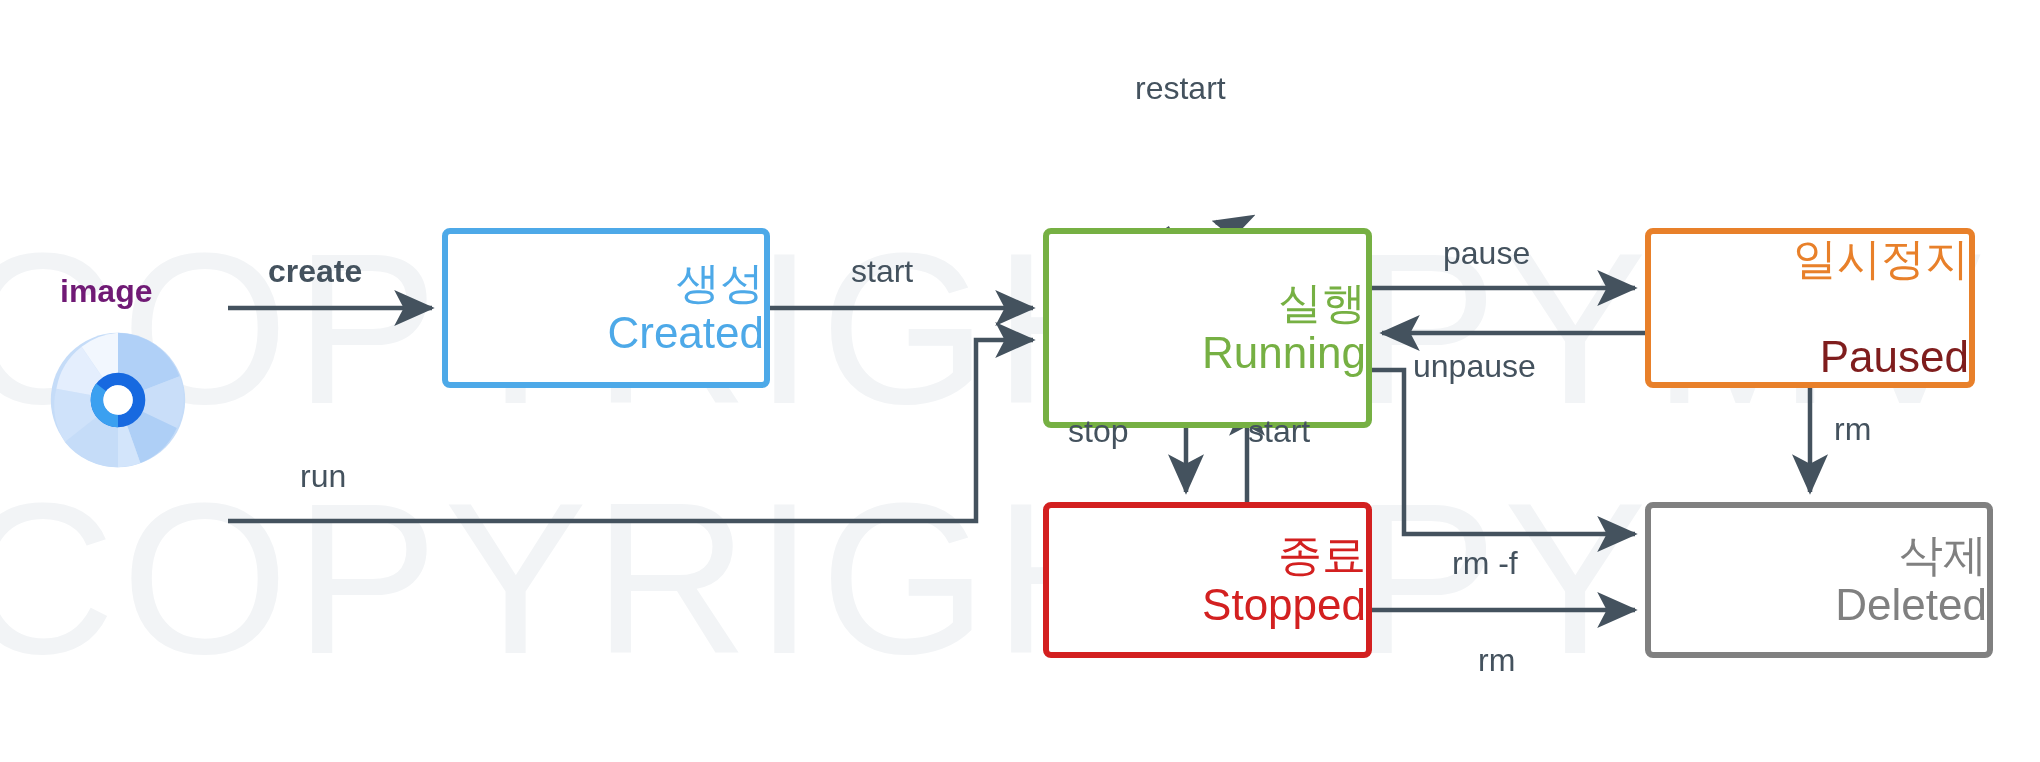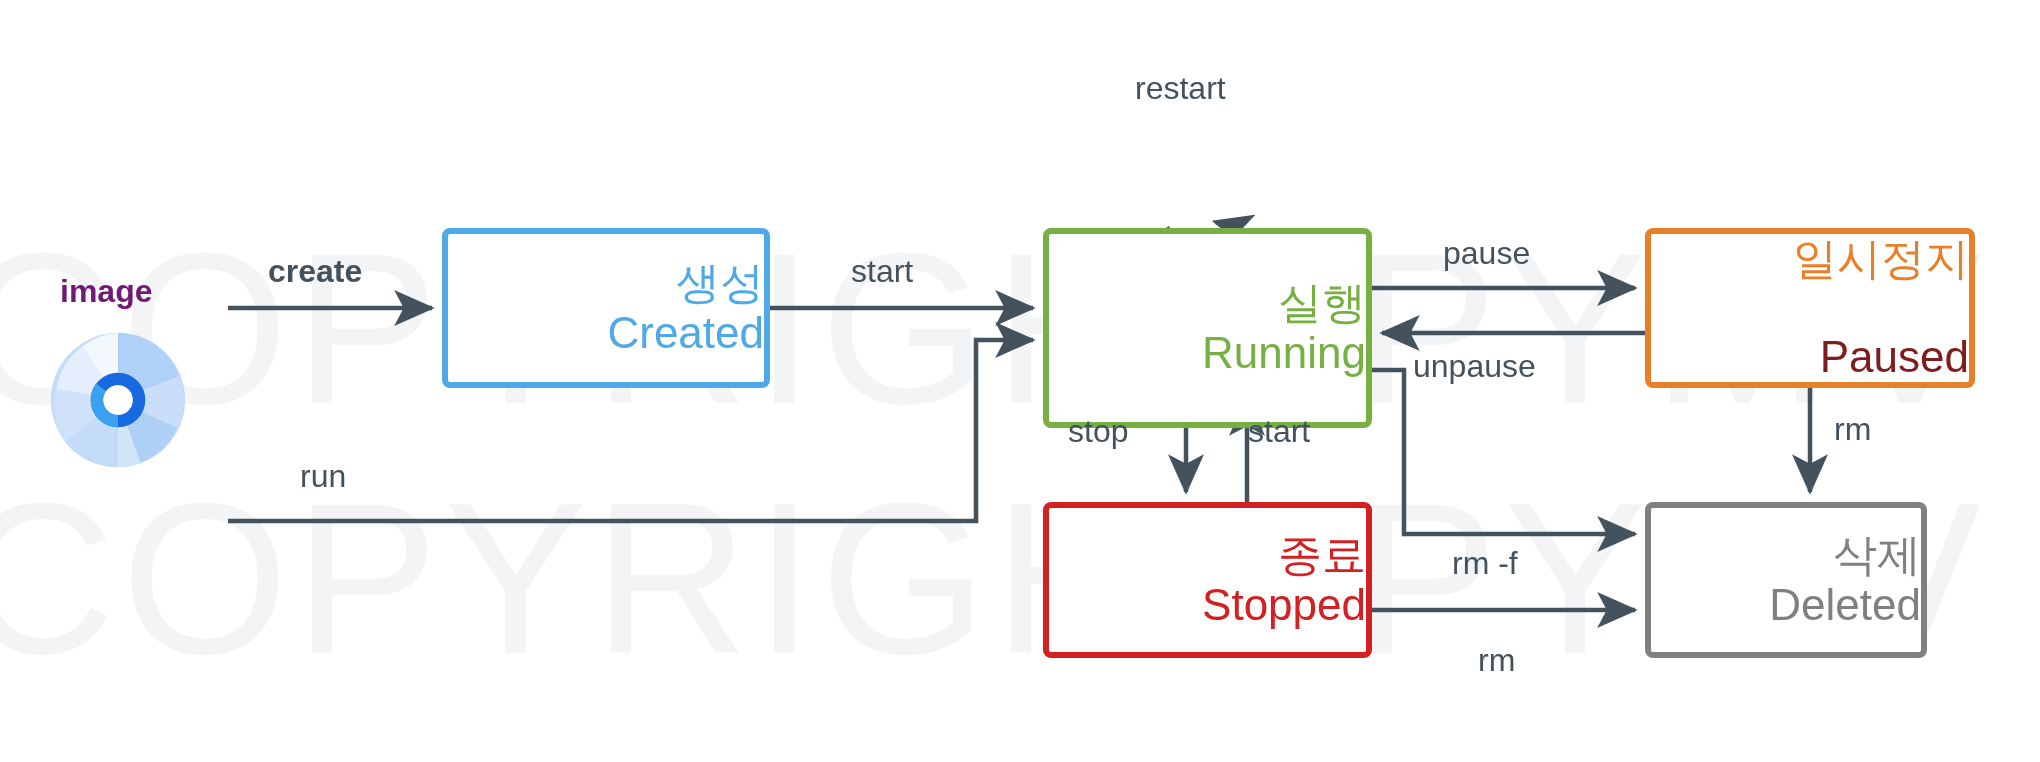--- a/index.html
+++ b/index.html
@@ -149,21 +149,21 @@
   <div class="node-box" style="left:1645px; top:228px; width:330px; height:160px; border-color:#e8802a;gap:47px;">
     <div class="node-ko" style="color:#e8802a;">일시정지</div>
     <div class="node-en" style="color:#7f1d1d;">Paused</div>
   </div>
 
   <div class="node-box" style="left:1043px; top:502px; width:329px; height:156px; border-color:#d32020;">
     <div class="node-ko" style="color:#d32020;">종료</div>
     <div class="node-en" style="color:#d32020;">Stopped</div>
   </div>
 
-  <div class="node-box" style="left:1645px; top:502px; width:282px; height:156px; border-color:#808080;">
+  <div class="node-box" style="left:1645px; top:502px; width:348px; height:156px; border-color:#808080;">
     <div class="node-ko" style="color:#808080;">삭제</div>
     <div class="node-en" style="color:#808080;">Deleted</div>
   </div>
 
   <div class="edge-label" style="left:268px; top:255px;font-weight:bold;">create</div>
 
   <div class="edge-label" style="left:851px; top:255px;">start</div>
 
   <div class="edge-label" style="left:300px; top:460px;">run</div>
 

